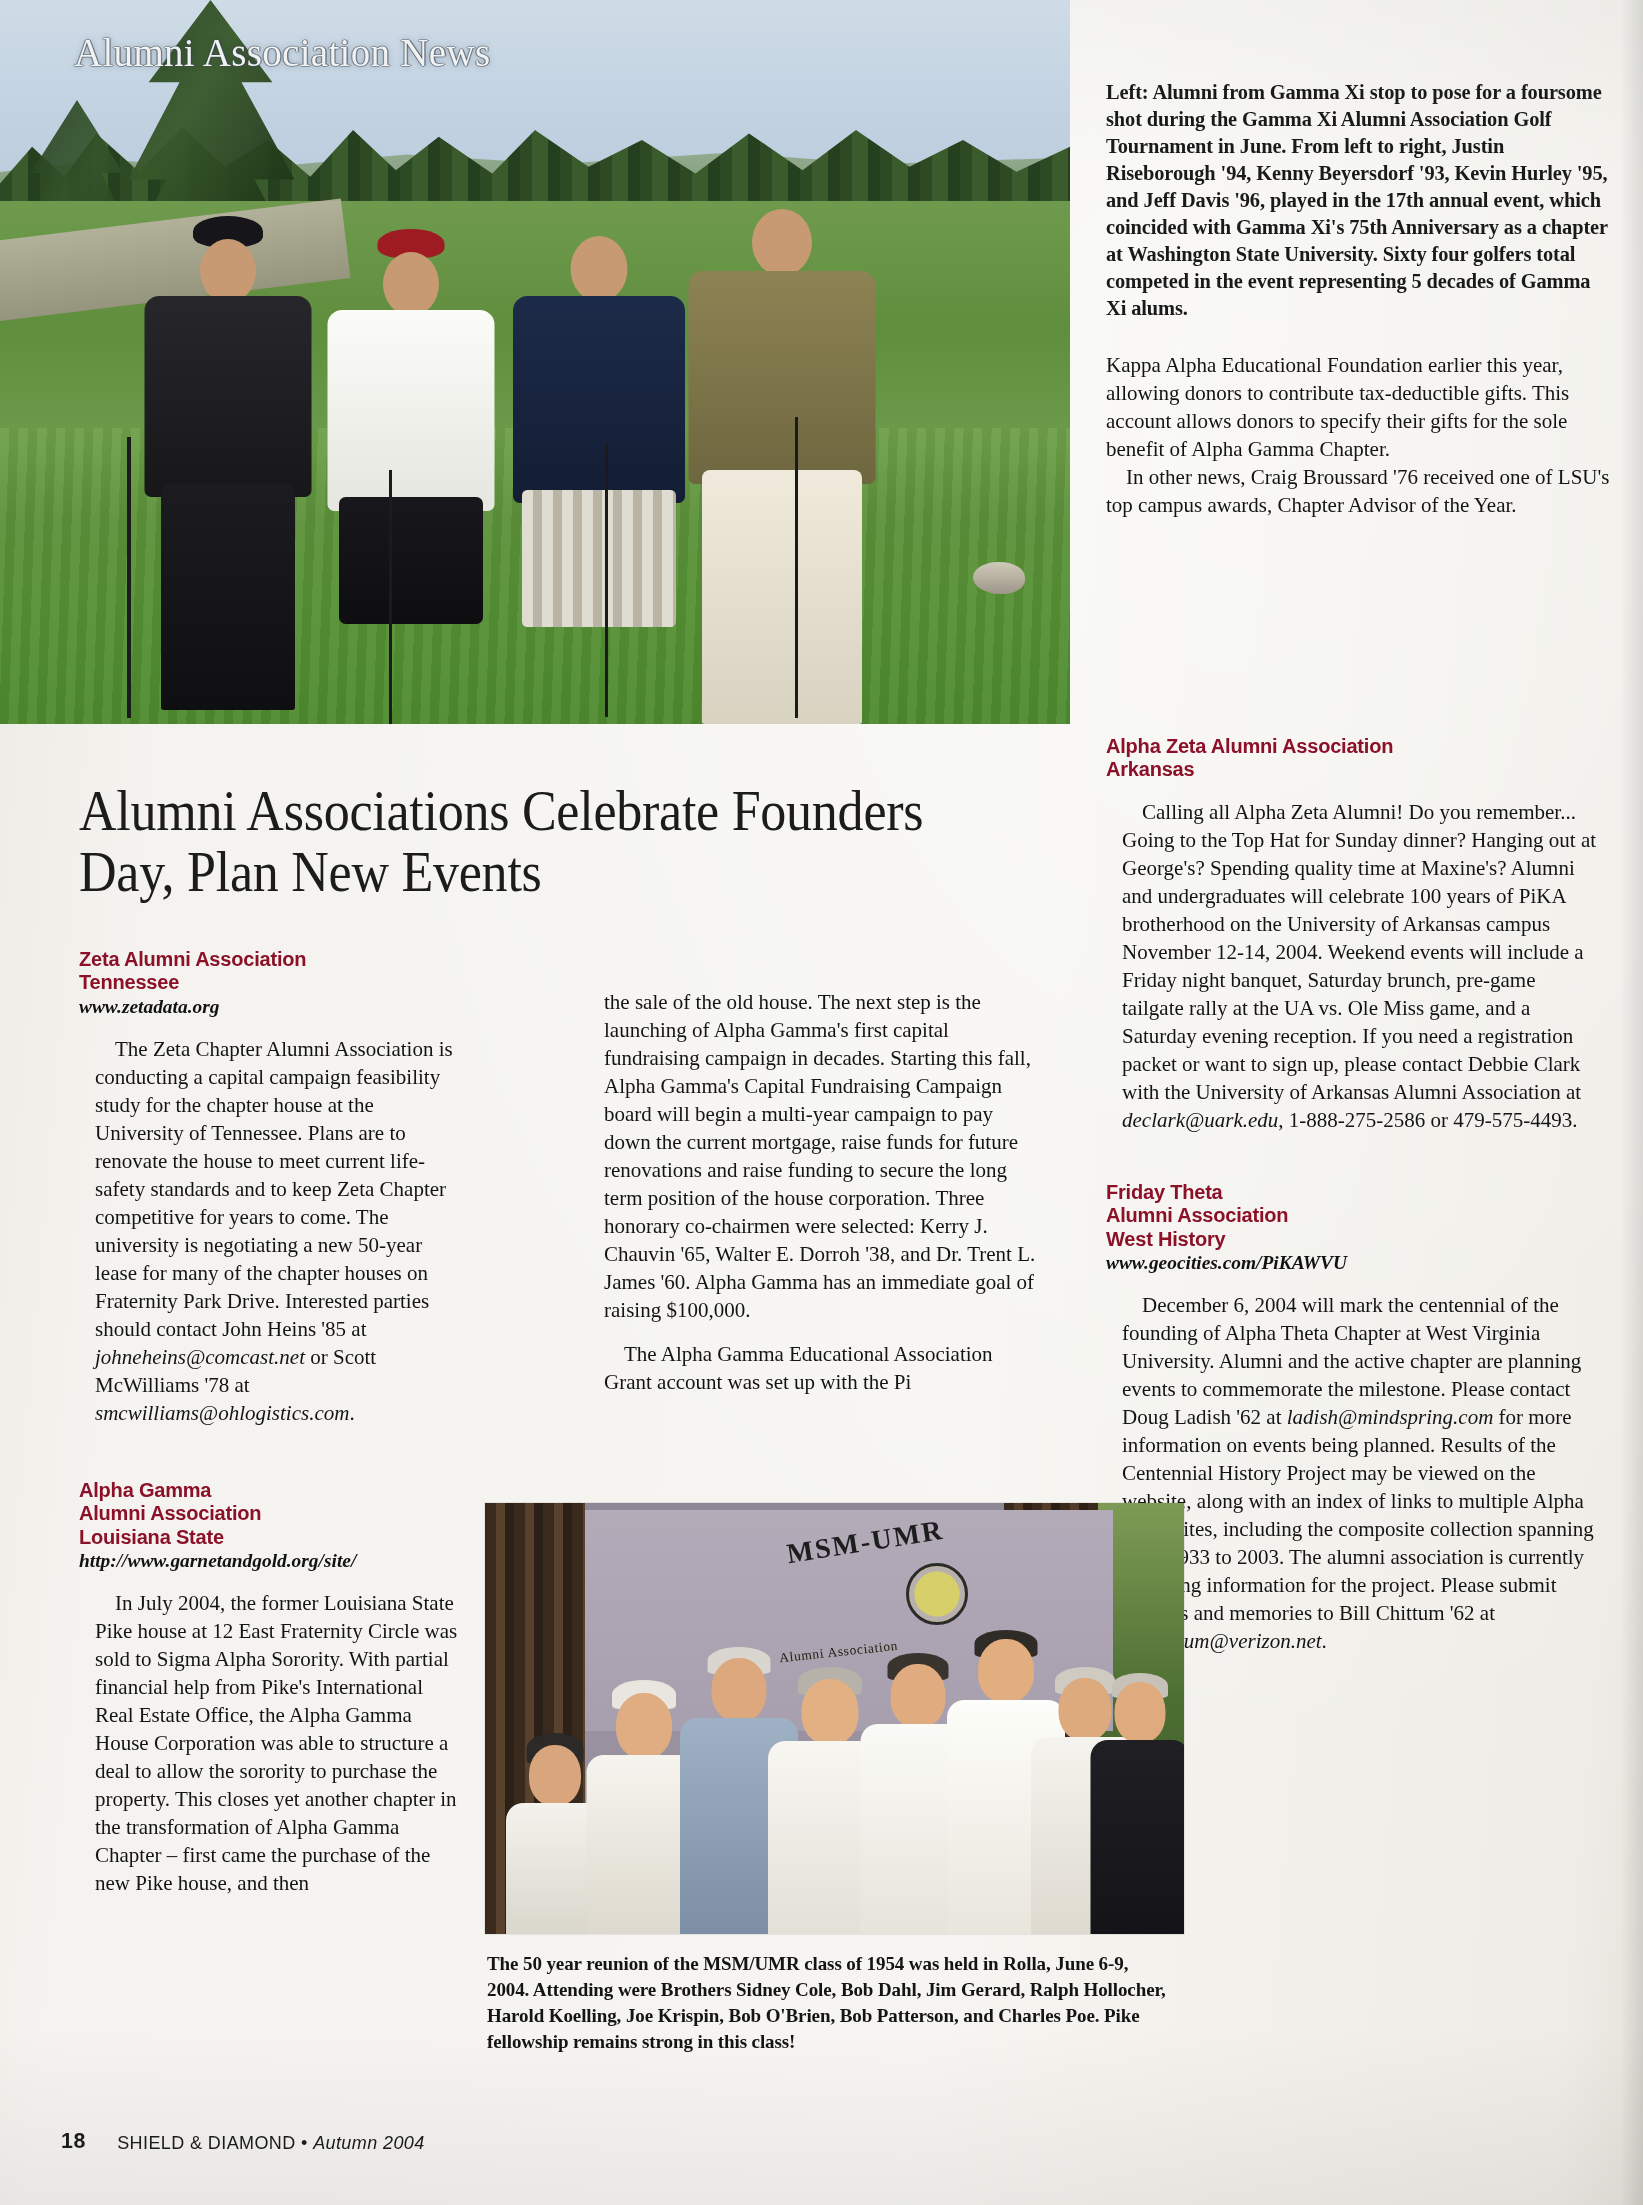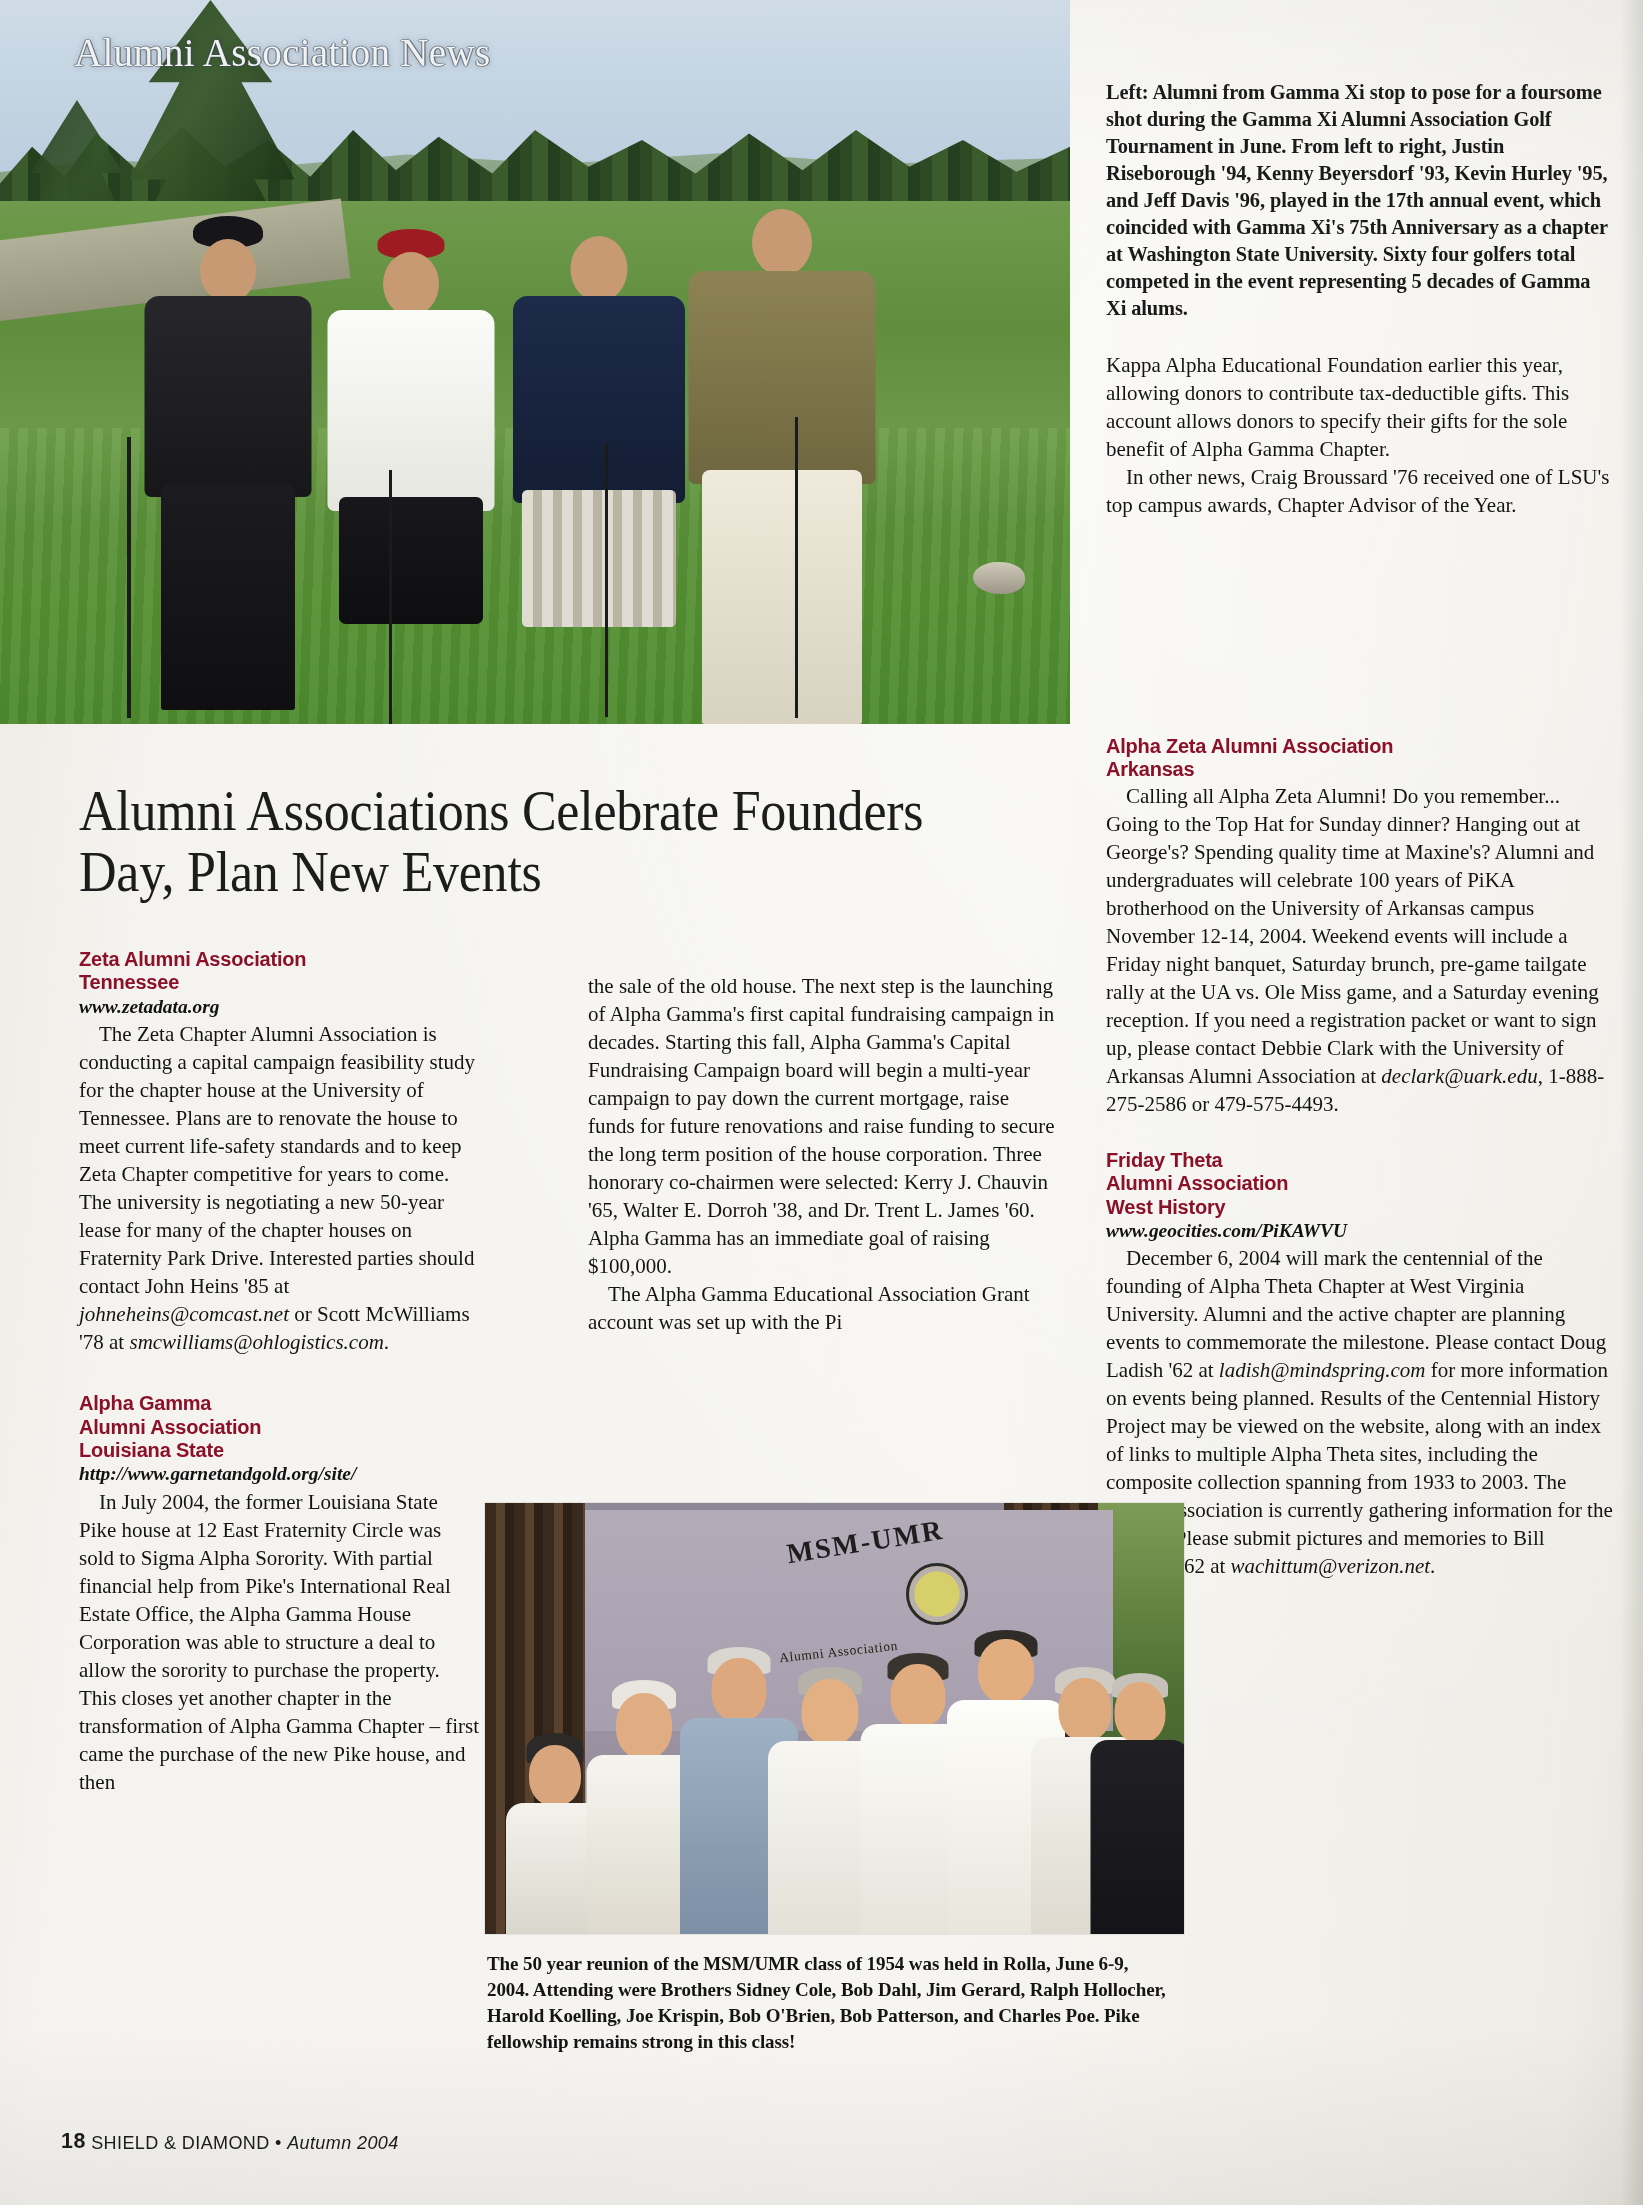--- a/index.html
+++ b/index.html
@@ -138,21 +138,21 @@
     margin:0;
   }
   .sect-url{
     font-style:italic; font-weight:bold;
     font-size:19.4px; line-height:24px;
     color:#121212; margin:0 0 1.3px 0;
   }
   .body-text{
     font-size:21px; line-height:28px; color:#141414;
   }
-  .body-text p{ margin:0; text-indent:20px;font-family:Liberation Serif, serif; }
+  .body-text p{ margin:16px; text-indent:20px;font-family:Liberation Serif, serif; }
   .body-text p.noind{ text-indent:0; }
   em.mail{ font-style:italic; }
 
   
   .headline{
     position:absolute;
     left:79px; top:743px; width:1003px;
     font-size:56px; line-height:61px;
     color:#1c1c1c;
     letter-spacing:-0.3px;
@@ -252,21 +252,21 @@
   }
 
   
   .footer{
     position:absolute; left:61px; top:2129px;
     display:flex; align-items:flex-end; gap:5px;
     font-family:"Liberation Sans","DejaVu Sans",sans-serif;
     color:#1b1b1b;
   }
   .footer .pg{ font-size:21.4px; font-weight:bold; letter-spacing:0.7px;}
-  .footer .mg{ font-size:18px; letter-spacing:0.4px;}
+  .footer .mg{ font-size:18px; letter-spacing:0.4px;margin-left:26px;}
   .footer .mg i{ font-style:italic; }
 </style>
 </head>
 <body>
 
 <div id="page">
   <div class="paper"></div>
 
   <div class="photo-top">
     <div class="pt-sky"></div>

